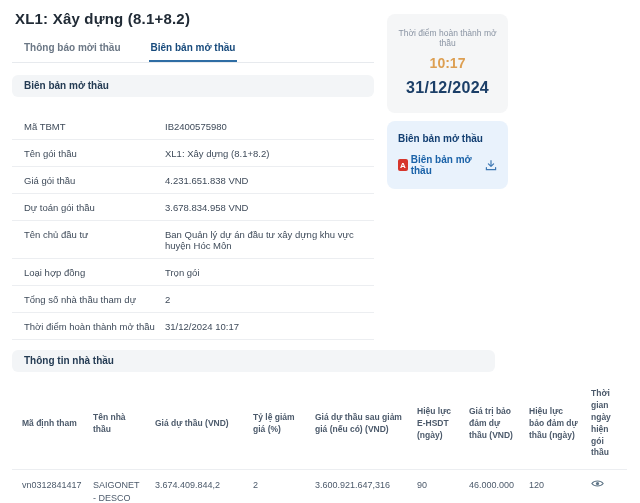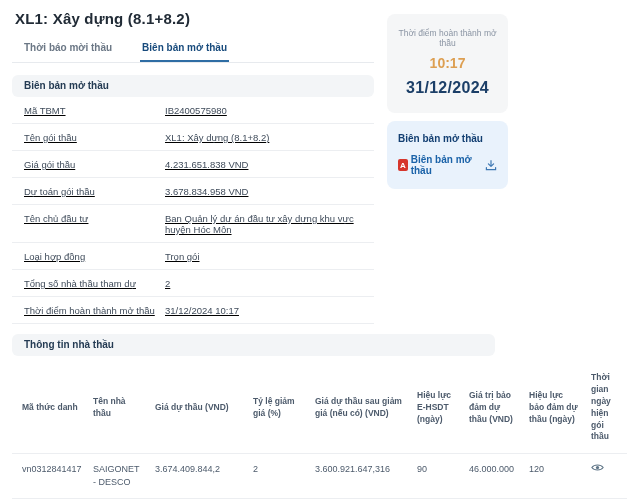--- a/index.html
+++ b/index.html
@@ -17,21 +17,21 @@
   .tab-bar { display: flex; gap: 26px; margin-top: 11px; padding-left: 10px;
     border-bottom: 1px solid #e7eaee; }
   .tab { font-size: 10px; font-weight: 600; color: #6b7785; padding: 4px 2px 7px 2px;
     cursor: pointer; border-bottom: 2px solid transparent; }
   .tab.active { color: #174a7c; border-bottom-color: #2e6da4; }
 
   .section-bar { height: 22px; line-height: 22px; background: #f3f5f7; border-radius: 6px;
     font-size: 10px; font-weight: bold; color: #243b53; padding-left: 12px; }
   .left-col .section-bar { margin-top: 12px; }
 
-  .details { margin-top: 0; text-decoration: underline; }
+  .details { margin-top: 16px; }
   .detail-row { display: flex; border-bottom: 1px solid #eceef1; padding: 8px 0 7px 0; }
   .detail-row:last-child { border-bottom: 1px solid #eceef1; }
   .detail-label { width: 153px; flex: 0 0 153px; padding-left: 12px; font-size: 9.5px; color: #3f4b5a; }
   .detail-value { flex: 1; font-size: 9.5px; color: #3f4b5a; }
 
   
   .card-completion { background: #f5f6f7; border-radius: 8px; padding: 14px 8px 16px 8px; text-align: center; }
   .card-completion .cc-label { font-size: 8.5px; color: #8a94a3; }
   .card-completion .cc-time { font-size: 14px; font-weight: bold; color: #dd9f52; margin-top: 7px; }
   .card-completion .cc-date { font-size: 16px; font-weight: bold; color: #1c3f68; margin-top: 8px; letter-spacing: .3px; }
@@ -59,21 +59,21 @@
 </head>
 <body>
 
 <div class="page">
   <div class="top-row">
 
     <div class="left-col">
       <div class="page-title">XL1: Xây dựng (8.1+8.2)</div>
 
       <div class="tab-bar">
-        <div class="tab">Thời báo mời thầu</div>
+        <div class="tab">Thông báo mời thầu</div>
         <div class="tab active">Biên bản mở thầu</div>
       </div>
 
       <div class="section-bar">Biên bản mở thầu</div>
 
       <div class="details" id="details">
           <div class="detail-row">
             <div class="detail-label">Mã TBMT</div>
             <div class="detail-value">IB2400575980</div>
           </div>
@@ -143,21 +143,21 @@
           <col style="width: 98px;">
           <col style="width: 62px;">
           <col style="width: 102px;">
           <col style="width: 52px;">
           <col style="width: 60px;">
           <col style="width: 62px;">
           <col style="width: 42px;">
         </colgroup>
         <thead>
           <tr>
-            <th>Mã thức danh</th>
+            <th>Mã định tham</th>
             <th>Tên nhà thầu</th>
             <th>Giá dự thầu (VND)</th>
             <th>Tỷ lệ giảm giá (%)</th>
             <th>Giá dự thầu sau giảm giá (nếu có) (VND)</th>
             <th>Hiệu lực E-HSDT (ngày)</th>
             <th>Giá trị bảo đảm dự thầu (VND)</th>
             <th>Hiệu lực bảo đảm dự thầu (ngày)</th>
             <th>Thời gian ngày hiện gói thầu</th>
           </tr>
         </thead>

